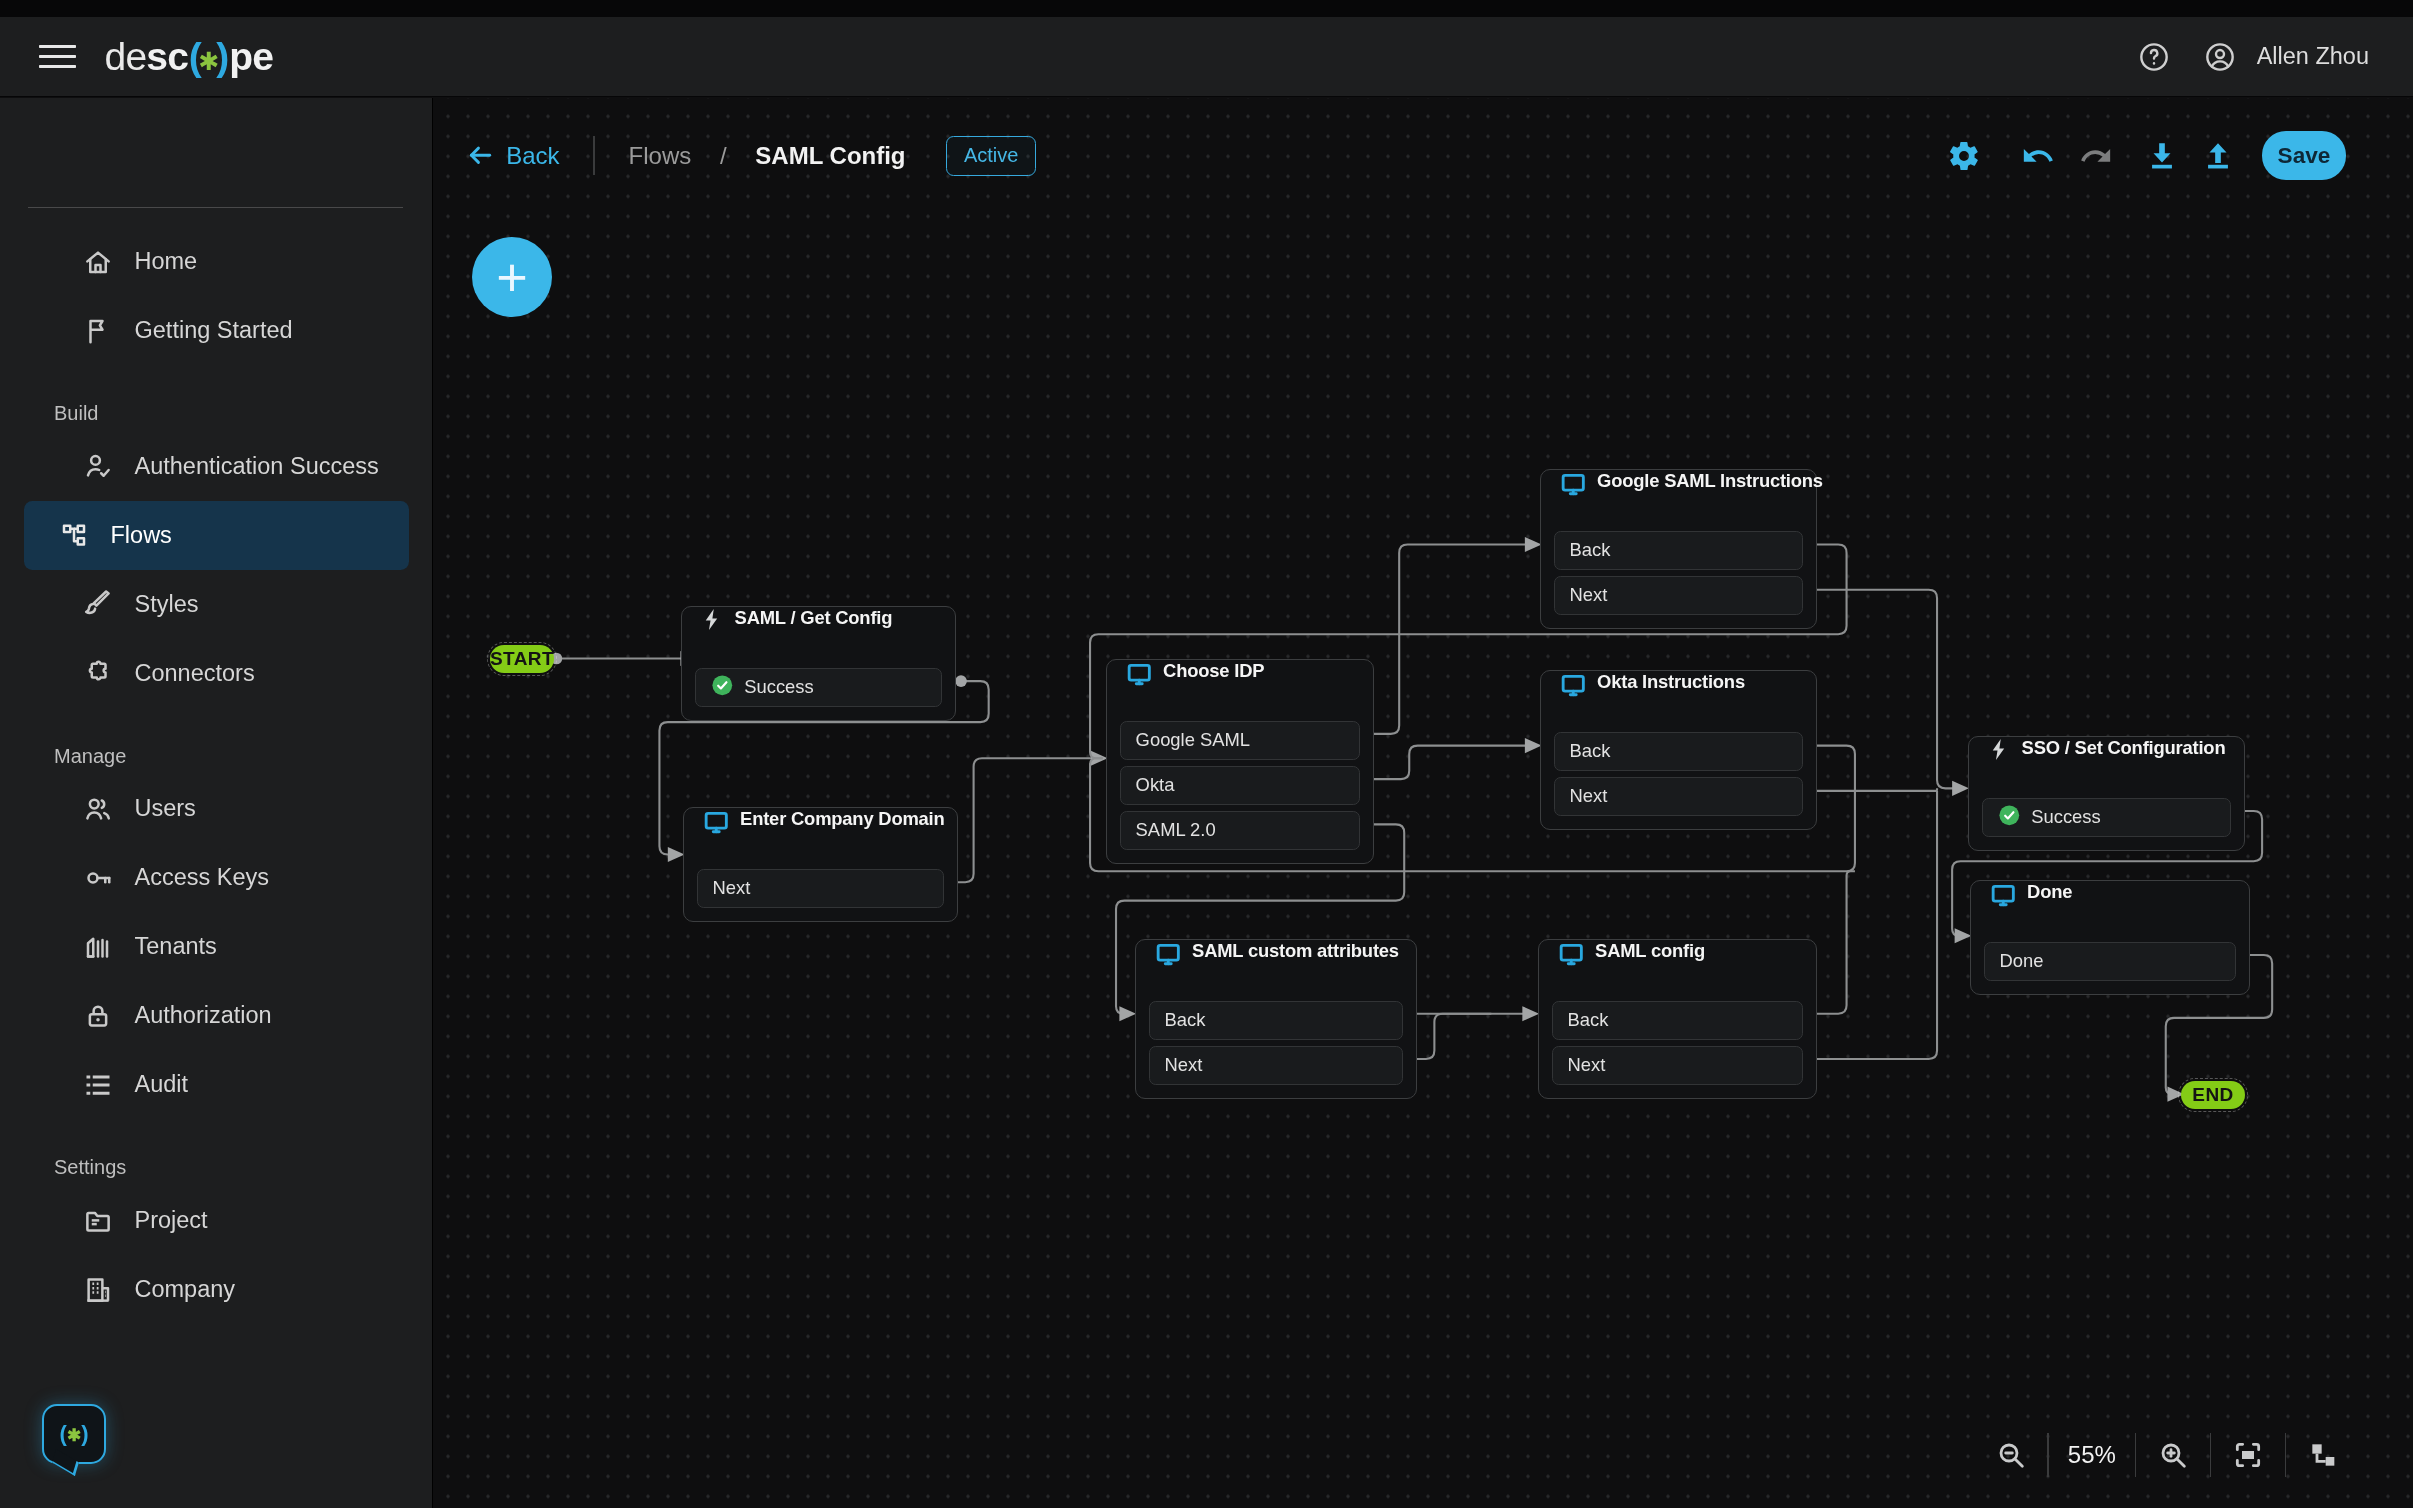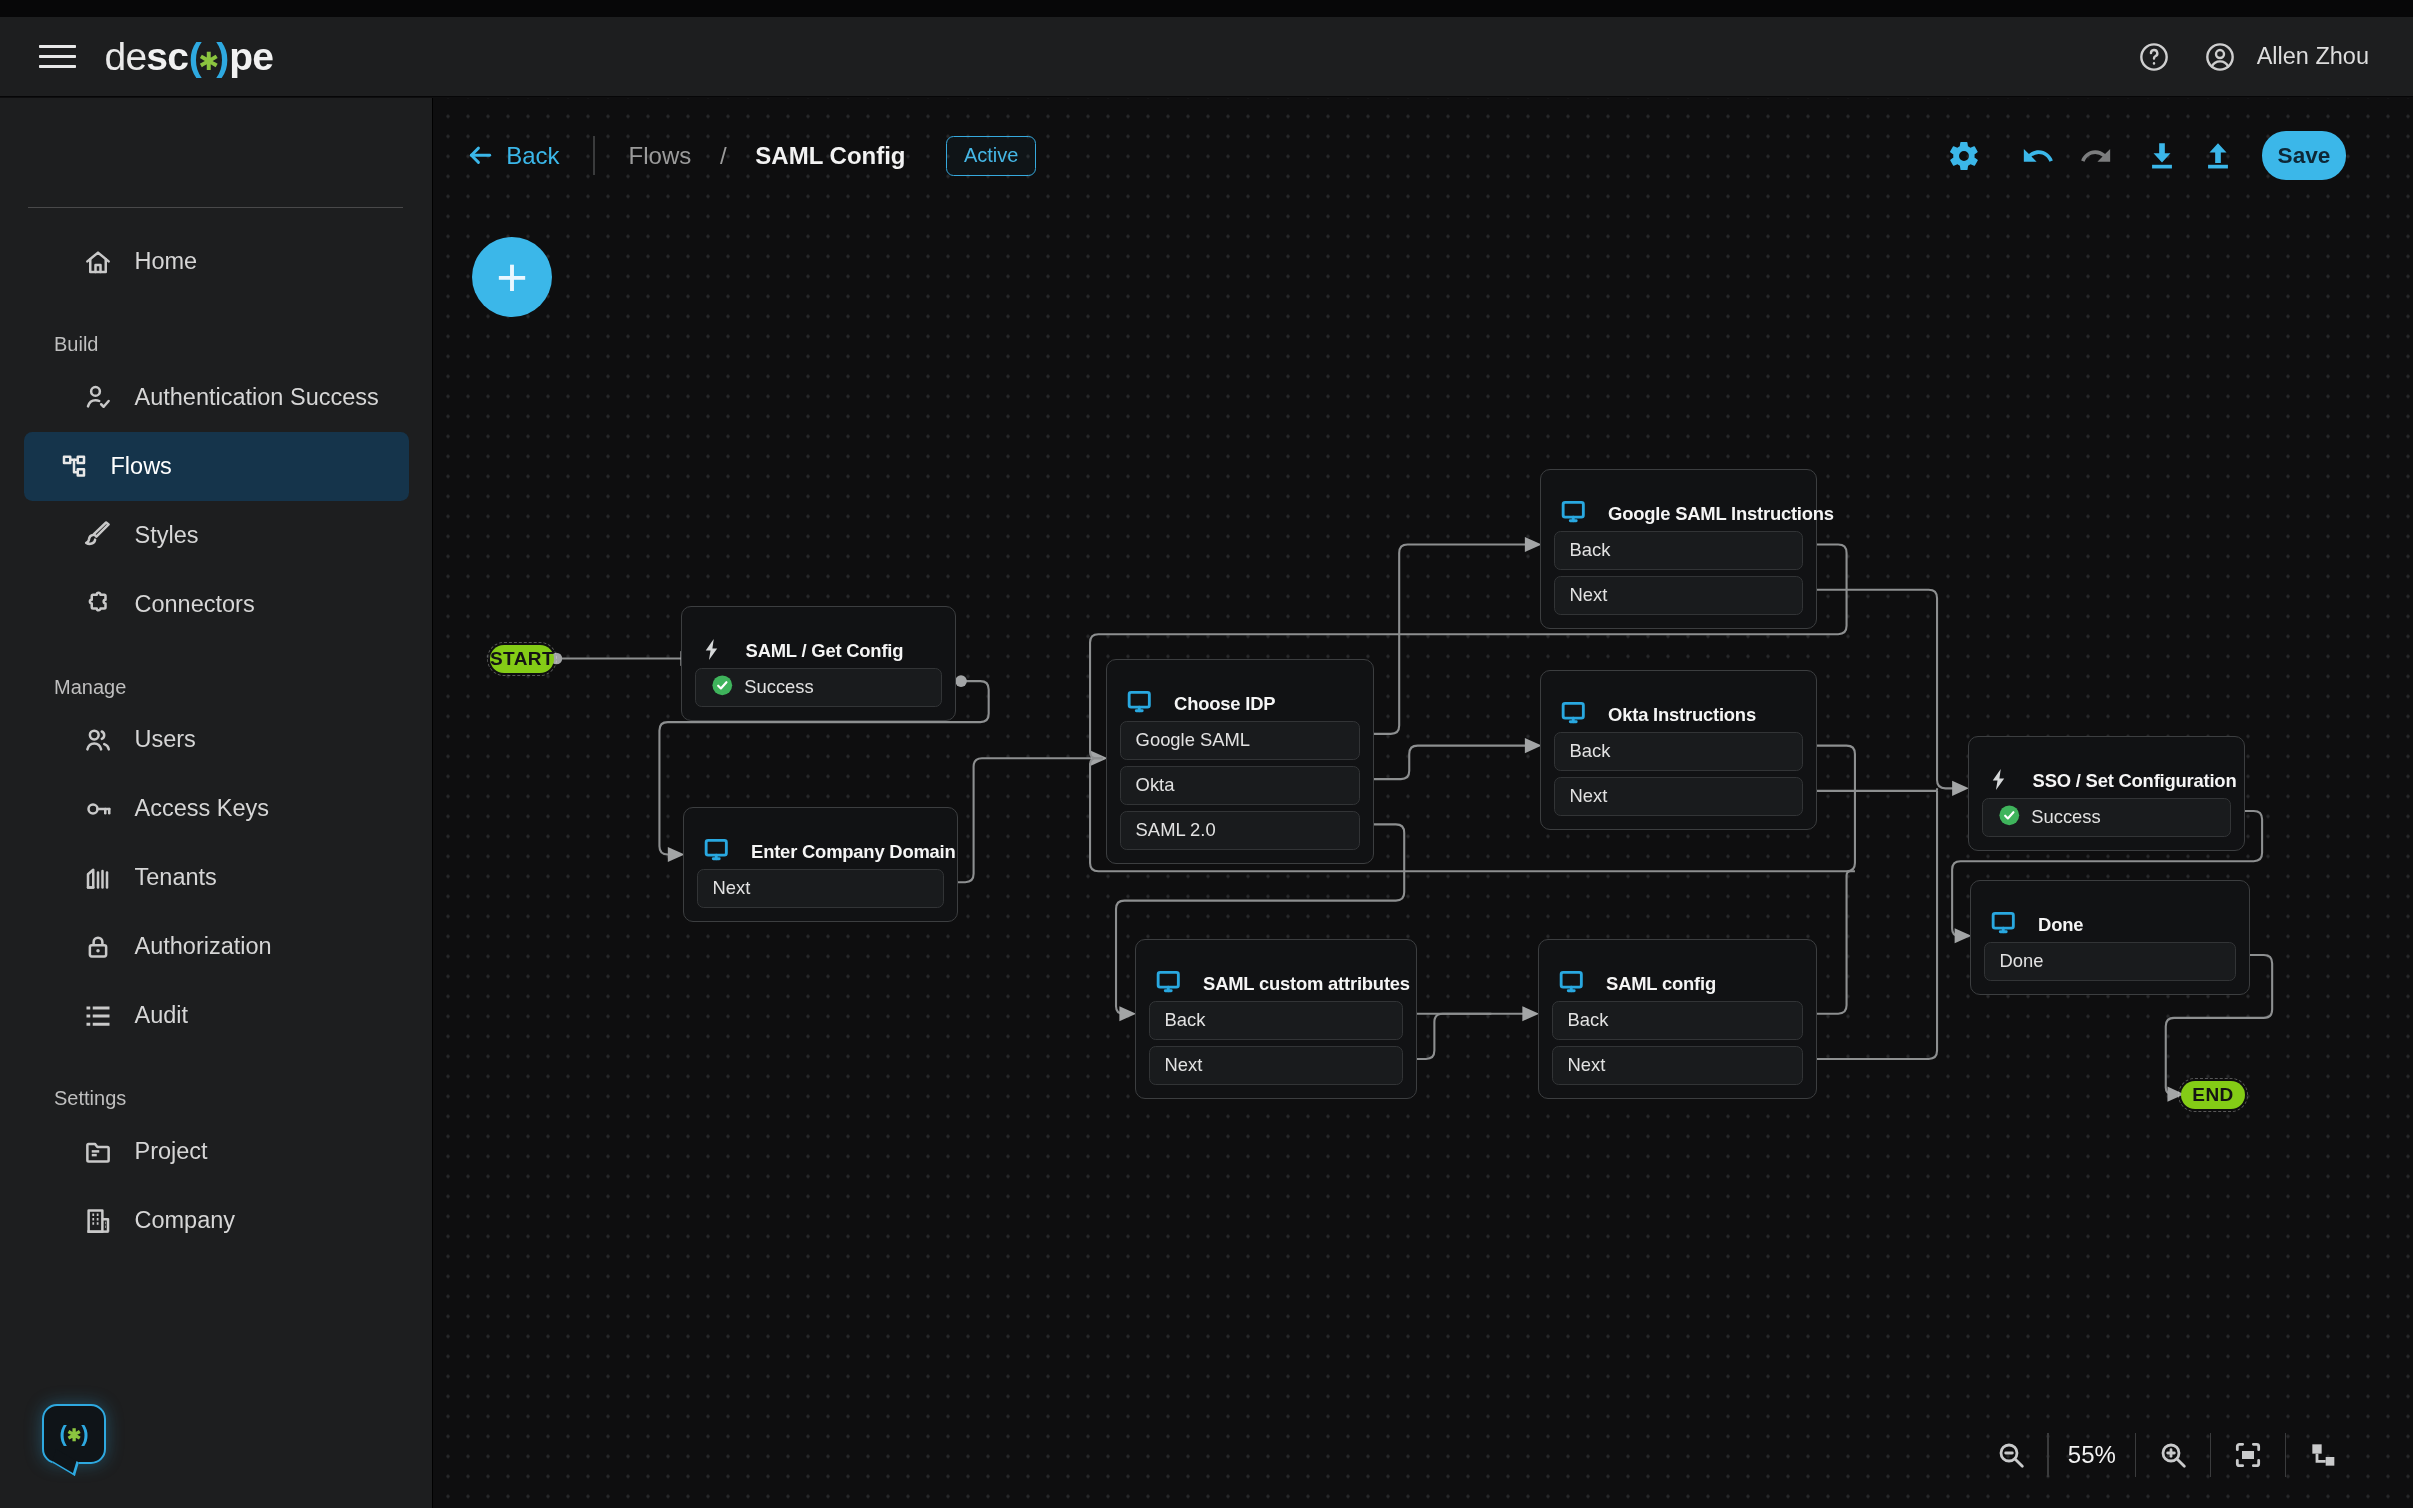--- a/index.html
+++ b/index.html
@@ -86,21 +86,21 @@
     line-height:74px; cursor:pointer; z-index:30; }
 
   
   #edges { position:absolute; left:0; top:0; width:2413px; height:1508px; z-index:10; pointer-events:none; }
   .edge { fill:none; stroke:#8d8f90; stroke-width:2.5; }
   .edge-dot { fill:#a3a5a6; }
   .edge-arrow { fill:#a3a5a6; }
   #nodes { position:absolute; left:0; top:0; z-index:20; }
   .node { position:absolute; background:#111214; border:1.7px solid #3c3e40; border-radius:10px;
     padding:0 12.6px 13.4px; cursor:grab; }
-  .node-header { height:55px; display:flex; align-items:flex-end; gap:21px; padding-left:5px; }
+  .node-header { height:55px; display:flex; align-items:flex-start; gap:10px; padding-left:5px; }
   .node-header .icon { display:flex; }
   .monitor-ic svg { width:28.5px; height:28.5px; color:#29a8e0; }
   .bolt-ic svg { width:25px; height:25px; color:#d6d8d9; }
   .node-title { color:#f5f5f5; font-size:18.4px; font-weight:700; letter-spacing:-0.2px; white-space:nowrap; }
   .node-row { height:39px; margin-top:5.9px; background:#191b1d; border:1.7px solid #323436;
     border-radius:6.7px; display:flex; align-items:center; gap:11px; padding:0 15px;
     color:#e2e2e2; font-size:18.4px; cursor:pointer; }
   .node-row:first-of-type { margin-top:0; }
   .check-ic svg { width:22.6px; height:22.6px; }
   .pill { position:absolute; z-index:20; background:#84cc16; color:#141414; font-size:19px;
@@ -160,20 +160,28 @@
     <nav class="sb-nav" id="sidebar-nav">
         <div class="sb-item">
           <span class="icon">
             <svg viewBox="0 0 24 24" fill="none" stroke="currentColor" stroke-width="2" stroke-linecap="round" stroke-linejoin="round">
               <path d="M3.5 11.5 12 4.5l8.5 7"></path>
               <path d="M5.8 9.8V20h12.4V9.8"></path>
               <path d="M10 20v-5.6h4V20"></path>
             </svg>
           </span>
           <span>Home</span>
+        </div>
+        <div class="sb-item">
+          <span class="icon">
+            <svg viewBox="0 0 24 24" fill="none" stroke="currentColor" stroke-width="2" stroke-linecap="round" stroke-linejoin="round">
+              <path d="M6 21V4h9.6l-2.1 3.5 2.1 3.5H6"></path>
+            </svg>
+          </span>
+          <span>Getting Started</span>
         </div>
         <div class="sb-label">Build</div>
         <div class="sb-item">
           <span class="icon">
             <svg viewBox="0 0 24 24" fill="none" stroke="currentColor" stroke-width="2" stroke-linecap="round" stroke-linejoin="round">
               <circle cx="10" cy="7.5" r="3.5"></circle>
               <path d="M4 19.5c.8-3.2 3-5 6-5 1.1 0 2.1.2 3 .7"></path>
               <path d="M14.5 17.8l2 2 4-4.6"></path>
             </svg>
           </span>

